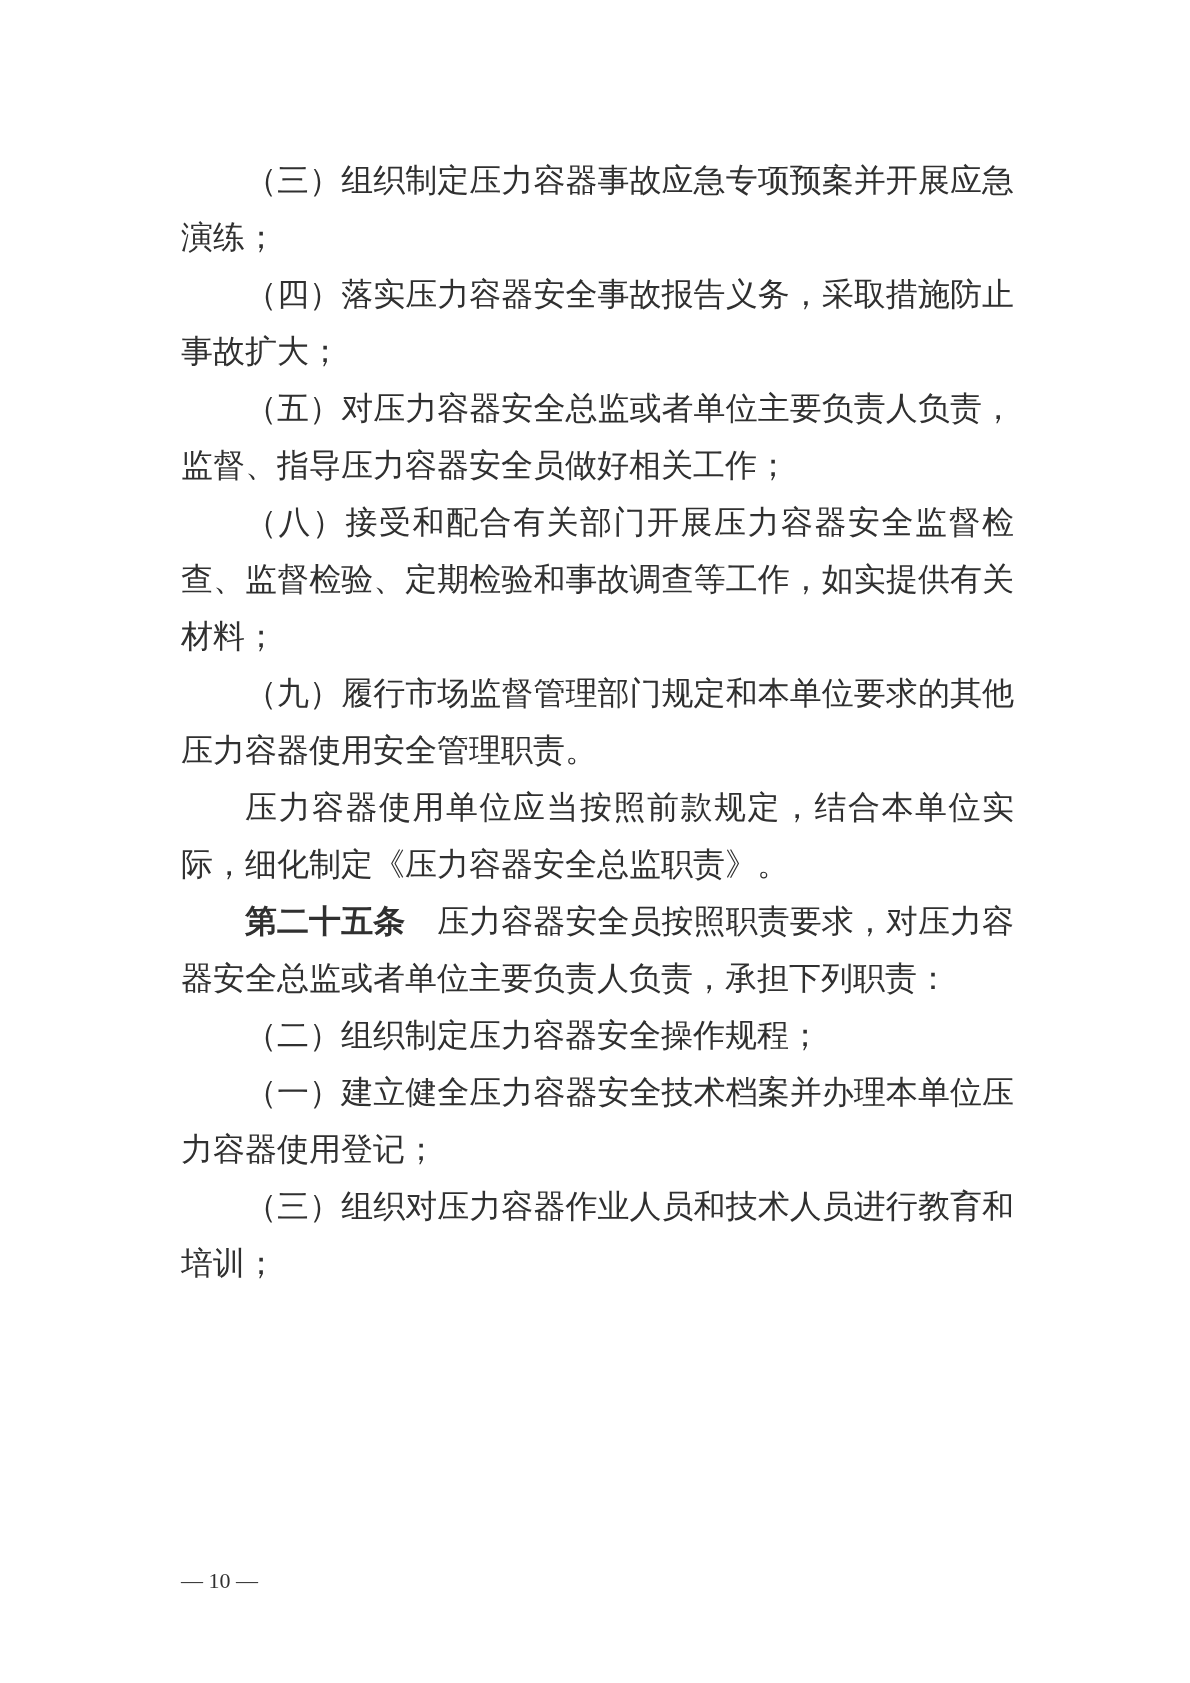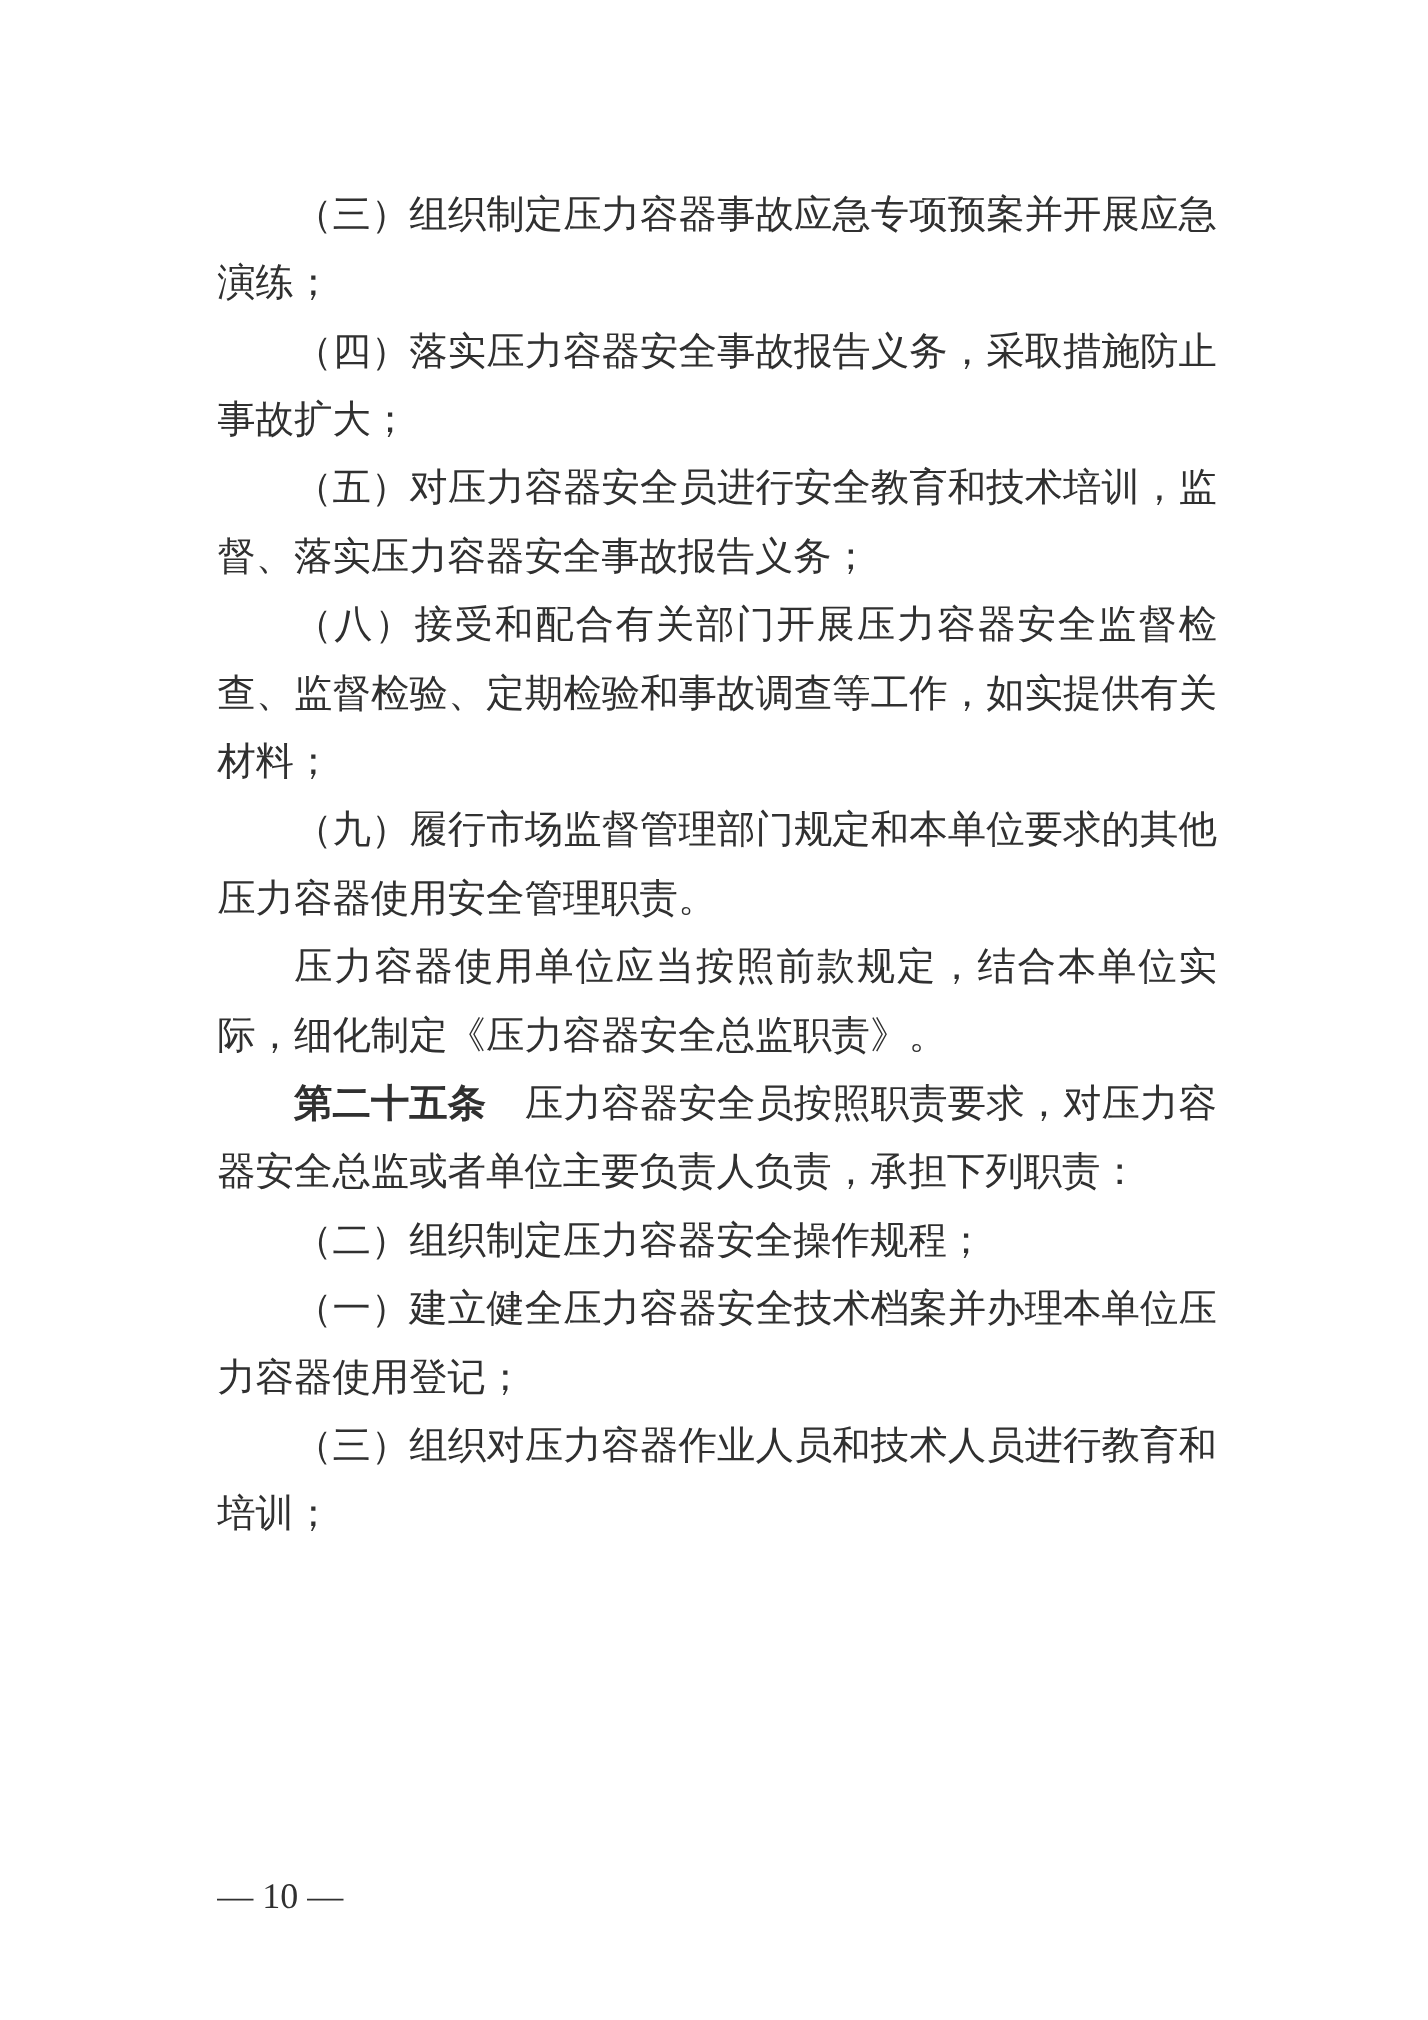--- a/index.html
+++ b/index.html
@@ -22,49 +22,48 @@
   }
   .doc-text {
     position: absolute;
     left: 181px;
     top: 152px;
     width: 833px;
     font-size: 32px;
     line-height: 57px;
     text-align: justify;
     letter-spacing: 0;
-    font-family: Liberation Mono, monospace;
   }
   .doc-text p {
     margin: 0;
     padding: 0;
     text-indent: 2em;
   }
   .article-no {
     font-weight: 700;
     margin-right: 1em;
   }
   .page-footer {
     position: absolute;
     left: 181px;
     top: 1563px;
-    font-size: 30px;
+    font-size: 22px;
     line-height: 36px;
     color: #303030;
   }
 </style>
 </head>
 <body>
 
 <div class="page">
 
   <div class="doc-text">
     <p>（三）组织制定压力容器事故应急专项预案并开展应急演练；</p>
     <p>（四）落实压力容器安全事故报告义务，采取措施防止事故扩大；</p>
-    <p>（五）对压力容器安全员进行安全教育和技术培训，监督、落实压力容器安全事故报告义务；</p>
+    <p>（五）对压力容器安全总监或者单位主要负责人负责，监督、指导压力容器安全员做好相关工作；</p>
     <p>（八）接受和配合有关部门开展压力容器安全监督检查、监督检验、定期检验和事故调查等工作，如实提供有关材料；</p>
     <p>（九）履行市场监督管理部门规定和本单位要求的其他压力容器使用安全管理职责。</p>
     <p>压力容器使用单位应当按照前款规定，结合本单位实际，细化制定《压力容器安全总监职责》。</p>
     <p><span class="article-no">第二十五条</span><span>压力容器安全员按照职责要求，对压力容器安全总监或者单位主要负责人负责，承担下列职责：</span></p>
     <p>（二）组织制定压力容器安全操作规程；</p>
     <p>（一）建立健全压力容器安全技术档案并办理本单位压力容器使用登记；</p>
     <p>（三）组织对压力容器作业人员和技术人员进行教育和培训；</p>
   </div>
 
   <div class="page-footer">

